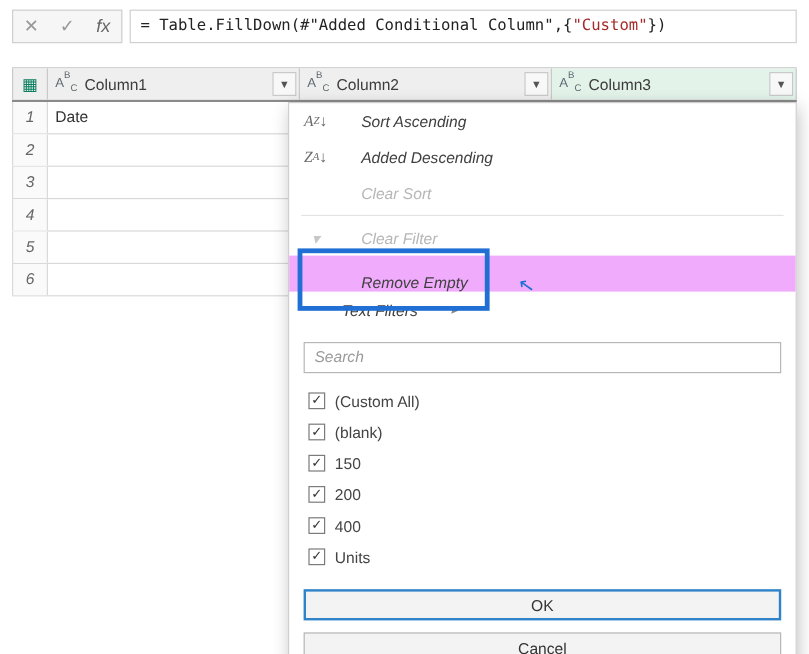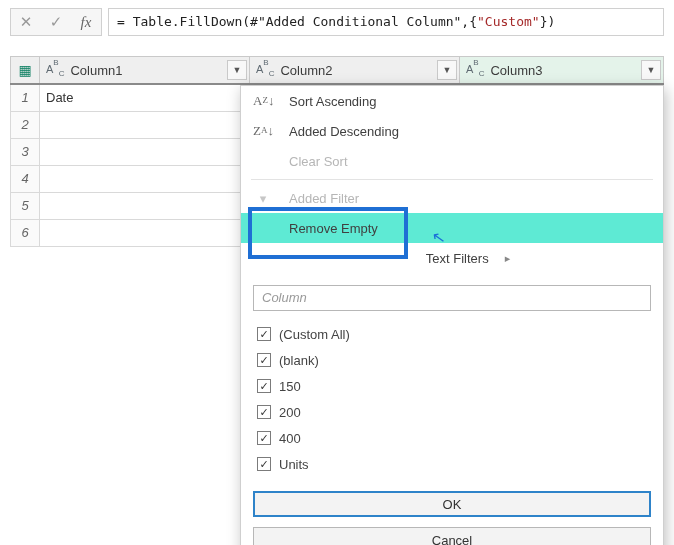--- a/index.html
+++ b/index.html
@@ -29,21 +29,21 @@
     align-items: center;
   }
   .fx-btn {
     width: 30px;
     display: flex;
     align-items: center;
     justify-content: center;
     color: #989898;
     font-size: 15px;
   }
-  .fx-btn.fx { font-style: italic; font-family: Liberation Serif, serif; color:#666;}
+  .fx-btn.fx { font-style: italic; font-family: Liberation Sans, sans-serif; color:#666;}
   .formula-input {
     flex: 1;
     border: 1px solid #d0d0d0;
     padding: 0 8px;
     height: 28px;
     line-height: 26px;
     font-family: Consolas, monospace;
     font-size: 13px;
     white-space: pre;
     overflow: hidden;
@@ -109,28 +109,29 @@
     position:absolute;
     left: 240px; top: 85px;
     width: 424px;
     background:#fff;
     border:1px solid #cfcfcf;
     box-shadow: 2px 4px 14px rgba(0,0,0,0.25);
     padding-bottom:8px;
   }
   .menu-item {
     display:flex; align-items:center;
-    height:30px; padding:0 12px; gap:16px;
+    height:30px; padding:0 12px; gap:28px;
     color:#404040;
+    font-style:italic;
   }
   .menu-item.disabled { color:#b6b6b6; }
   .menu-item .mi-icon { width:20px; text-align:center; color:#6a6a6a; font-size:13px;}
   .menu-item.disabled .mi-icon { color:#c7c7c7;}
-  .menu-item.hover { background:#5eead4; }
-  .menu-item.sub { justify-content:center; }
+  .menu-item.hover { background:#f0abfc;align-items:flex-end; }
+  .menu-item.sub { justify-content:flex-start; }
   .menu-item.sub::after { content:"▸"; color:#888; font-size:11px;}
   .menu-sep { height:1px;background:#e3e3e3;margin:3px 10px;}
   .highlight-box {
     position:absolute; border:4px solid #1f6fd4;
     left: 248px; top: 207px; width: 160px; height: 52px;
     pointer-events:none;
   }
   .cursor {
     position:absolute; left: 432px; top: 228px;
     font-size:16px;color:#1b6fd8; transform: rotate(-10deg);
@@ -243,34 +244,34 @@
     <span class="mi-icon sort-ic">Z<small>A</small>↓</span>
     <span>Added Descending</span>
   </div>
   <div class="menu-item disabled">
     <span class="mi-icon"></span>
     <span>Clear Sort</span>
   </div>
   <div class="menu-sep"></div>
   <div class="menu-item disabled">
     <span class="mi-icon">▾</span>
-    <span>Added Filter</span>
+    <span>Clear Filter</span>
   </div>
   <div class="menu-item hover">
     <span class="mi-icon"></span>
     <span>Remove Empty</span>
   </div>
   <div class="menu-item sub">
     <span style="display:flex;gap:12px;align-items:center;">
       <span class="mi-icon"></span>
       <span>Text Filters</span>
     </span>
   </div>
   <div class="values-pane">
-    <div class="search-box">Column</div>
+    <div class="search-box">Search</div>
     <div class="chk-list">
       <div class="chk-item">
           <span class="chk">✓</span>
           <span>(Custom All)</span>
         </div>
       <div class="chk-item">
           <span class="chk">✓</span>
           <span>(blank)</span>
         </div>
       <div class="chk-item">

